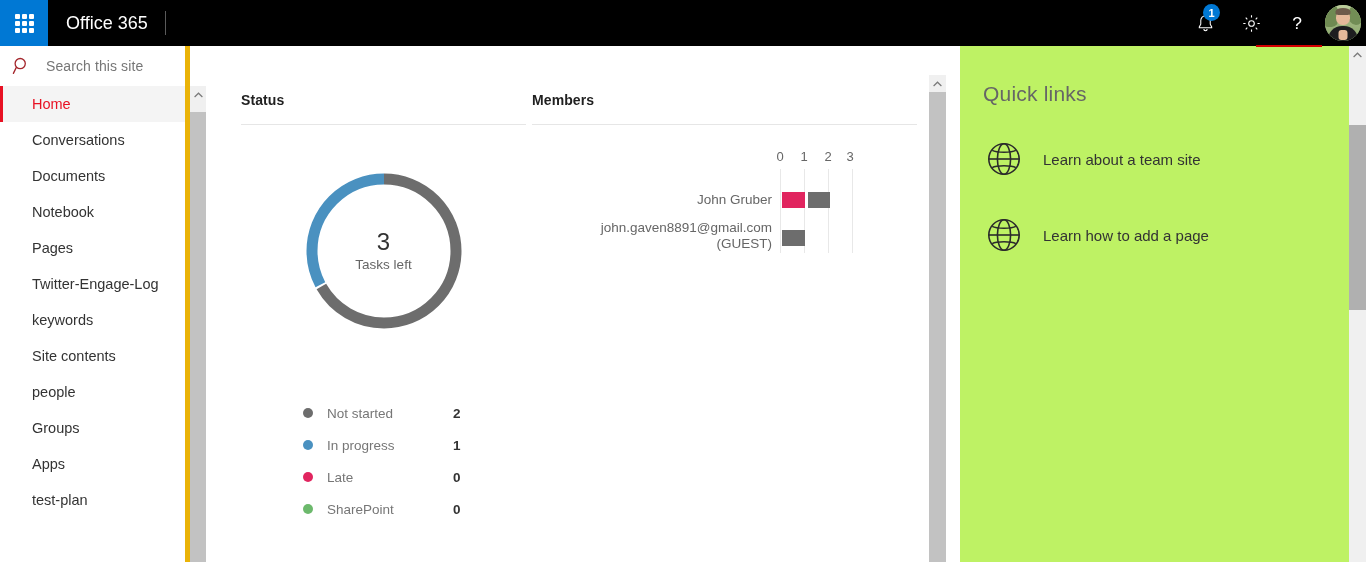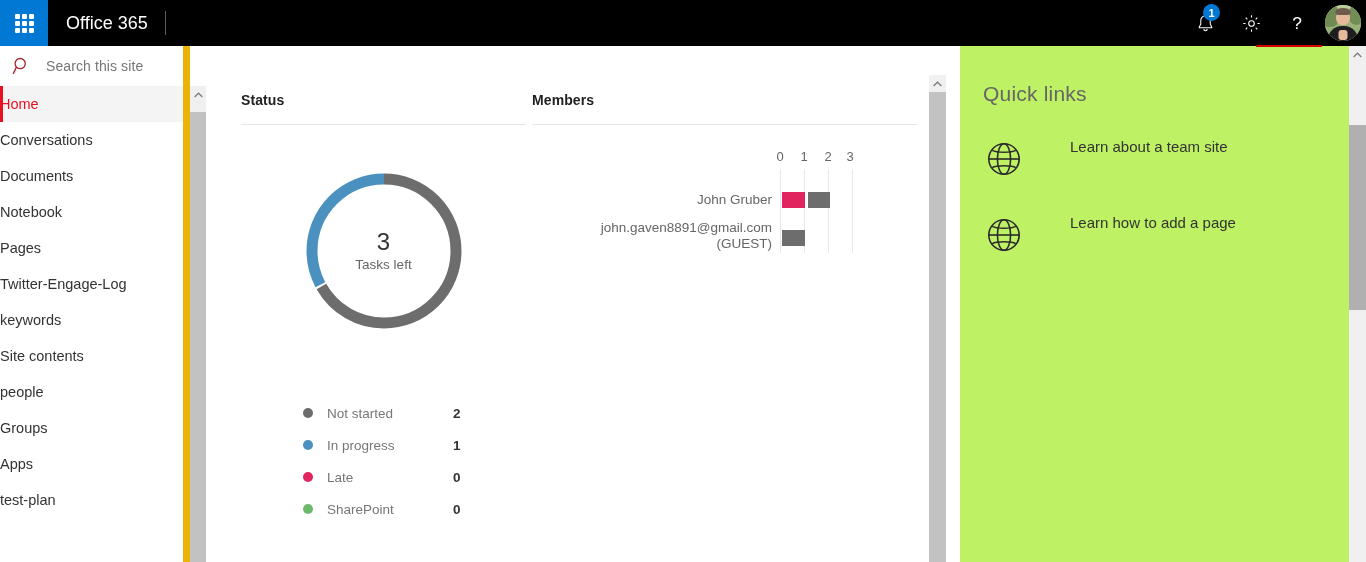--- a/index.html
+++ b/index.html
@@ -85,34 +85,35 @@
     position: absolute; left: 1256px; top: 45px;
     width: 66px; height: 2px; background: #d40000;
     z-index: 45;
   }
 
   
   .leftnav {
     position: absolute; top: 46px; left: 0;
     width: 190px; height: 516px;
     background: #ffffff;
-    border-right: 7px solid #eab308;
+    border-right: 5px solid #eab308;
   }
   .search-row {
     height: 40px; display: flex; align-items: center;
     padding-left: 12px; gap: 14px; cursor: text;
   }
   .search-icon { width: 20px; height: 20px; flex: none; }
   .search-text {
     font-size: 14px; color: #767676; letter-spacing: .1px;
   }
   .nav-list { padding-top: 0px; }
   .nav-item {
     position: relative; height: 36px;
     display: flex; align-items: center;
+    padding-left: 32px;
     font-size: 14.5px; color: #333333;
     cursor: pointer; white-space: nowrap;
   }
   .nav-item.active {
     background: #f4f4f4; color: #d83b01; color: #e81123;
     font-weight: 400;
   }
   .nav-item.active::before {
     content: ""; position: absolute; left: 0; top: 0;
     width: 3px; height: 36px; background: #e81123;
@@ -215,24 +216,23 @@
   .rail {
     position: absolute; top: 0; left: 753px;
     width: 406px; height: 516px;
     background: #bef264;
   }
   .rail-title {
     font-size: 21px; color: #666666; font-weight: 400;
     padding: 36px 0 0 23px; letter-spacing: .2px;
   }
   .ql-item {
-    display: flex; align-items: flex-start;
+    display: flex; align-items: center;
     padding-left: 23px; margin-top: 26px;
     cursor: pointer;
-    gap: 27px;
   }
   .ql-icon { width: 42px; height: 42px; flex: none; }
   .ql-label {
     font-size: 15px; color: #333333; margin-left: 18px;
   }
 
   
   .sb-mid {
     position: absolute; top: 75px; left: 929px;
     width: 17px; height: 487px;

